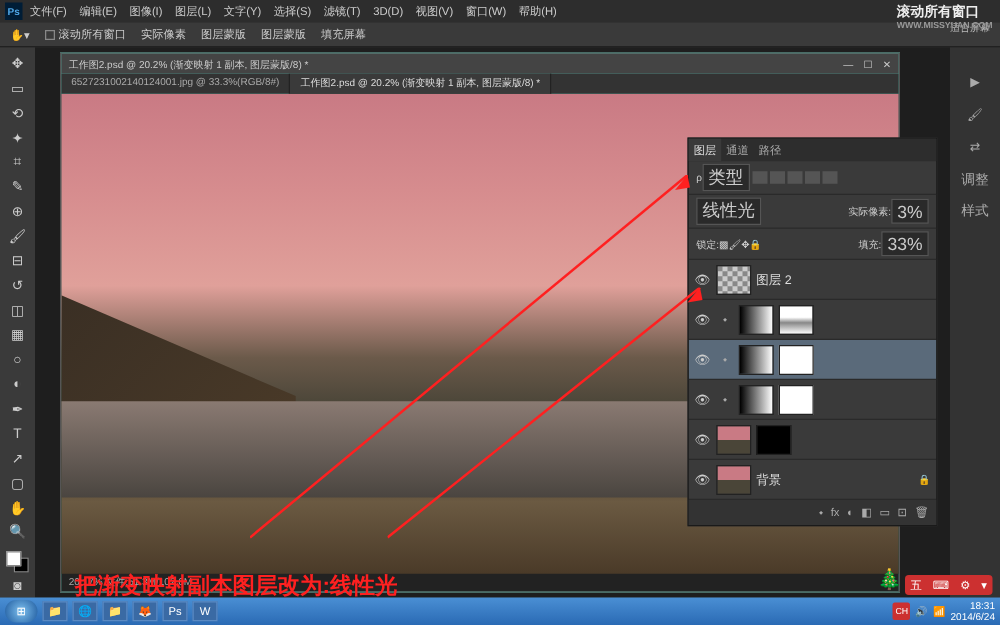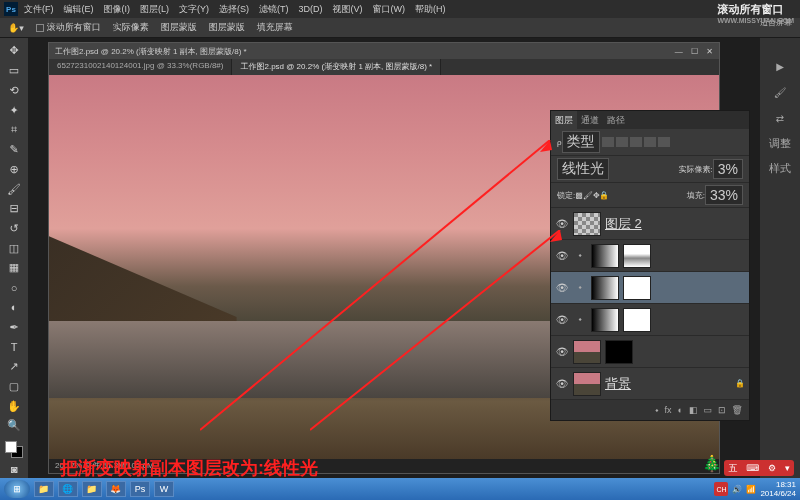--- a/index.html
+++ b/index.html
@@ -49,21 +49,21 @@
 .layer.selected { background: #5a6a7a; }
 .layer .eye { width: 14px; font-size: 10px; color: #ccc; text-align: center; }
 .layer .link { width: 14px; font-size: 9px; color: #aaa; text-align: center; }
 .layer .thumb { width: 28px; height: 24px; background: #888; border: 1px solid #222; }
 .layer .thumb.trans { background: repeating-conic-gradient(#ccc 0 25%, #888 0 50%) 0 0/8px 8px; }
 .layer .thumb.grad { background: linear-gradient(90deg, #000, #fff); }
 .layer .thumb.white { background: #fff; }
 .layer .thumb.photo { background: linear-gradient(180deg, #c97a84 50%, #4a4538 50%); }
 .layer .thumb.cloud { background: linear-gradient(180deg, #fff 40%, #888 60%, #fff 100%); }
 .layer .thumb.mask { background: #000; }
-.layer .name { font-size: 13px; color: #ddd; text-decoration: underline; }
+.layer .name { font-size: 10px; color: #ddd; }
 .lp-footer { height: 20px; display: flex; align-items: center; justify-content: flex-end; gap: 6px; padding: 0 6px; background: #333; }
 .lp-footer span { font-size: 9px; color: #aaa; cursor: pointer; }
 .watermark { position: absolute; top: 2px; right: 6px; font-size: 11px; color: #eee; font-weight: bold; z-index: 60; }
 .watermark small { font-size: 7px; color: #999; display: block; }
 .func-label { position: absolute; top: 17px; right: 8px; font-size: 8px; color: #bbb; z-index: 55; }
 .taskbar { position: absolute; bottom: 0; left: 0; right: 0; height: 22px; background: linear-gradient(180deg, #4a8fd4, #2a6ab4); display: flex; align-items: center; padding: 0 4px; }
 .start { width: 26px; height: 18px; background: radial-gradient(circle, #7ec0ee, #1e5a9e); border-radius: 9px; display: flex; align-items: center; justify-content: center; color: #fff; font-size: 9px; }
 .task-icon { width: 20px; height: 16px; margin-left: 4px; background: #3a6aa4; border: 1px solid #5a8ac4; display: flex; align-items: center; justify-content: center; font-size: 9px; color: #fff; }
 .tray { margin-left: auto; display: flex; align-items: center; gap: 4px; color: #fff; font-size: 8px; }
 .tray .clock { text-align: right; line-height: 9px; }

